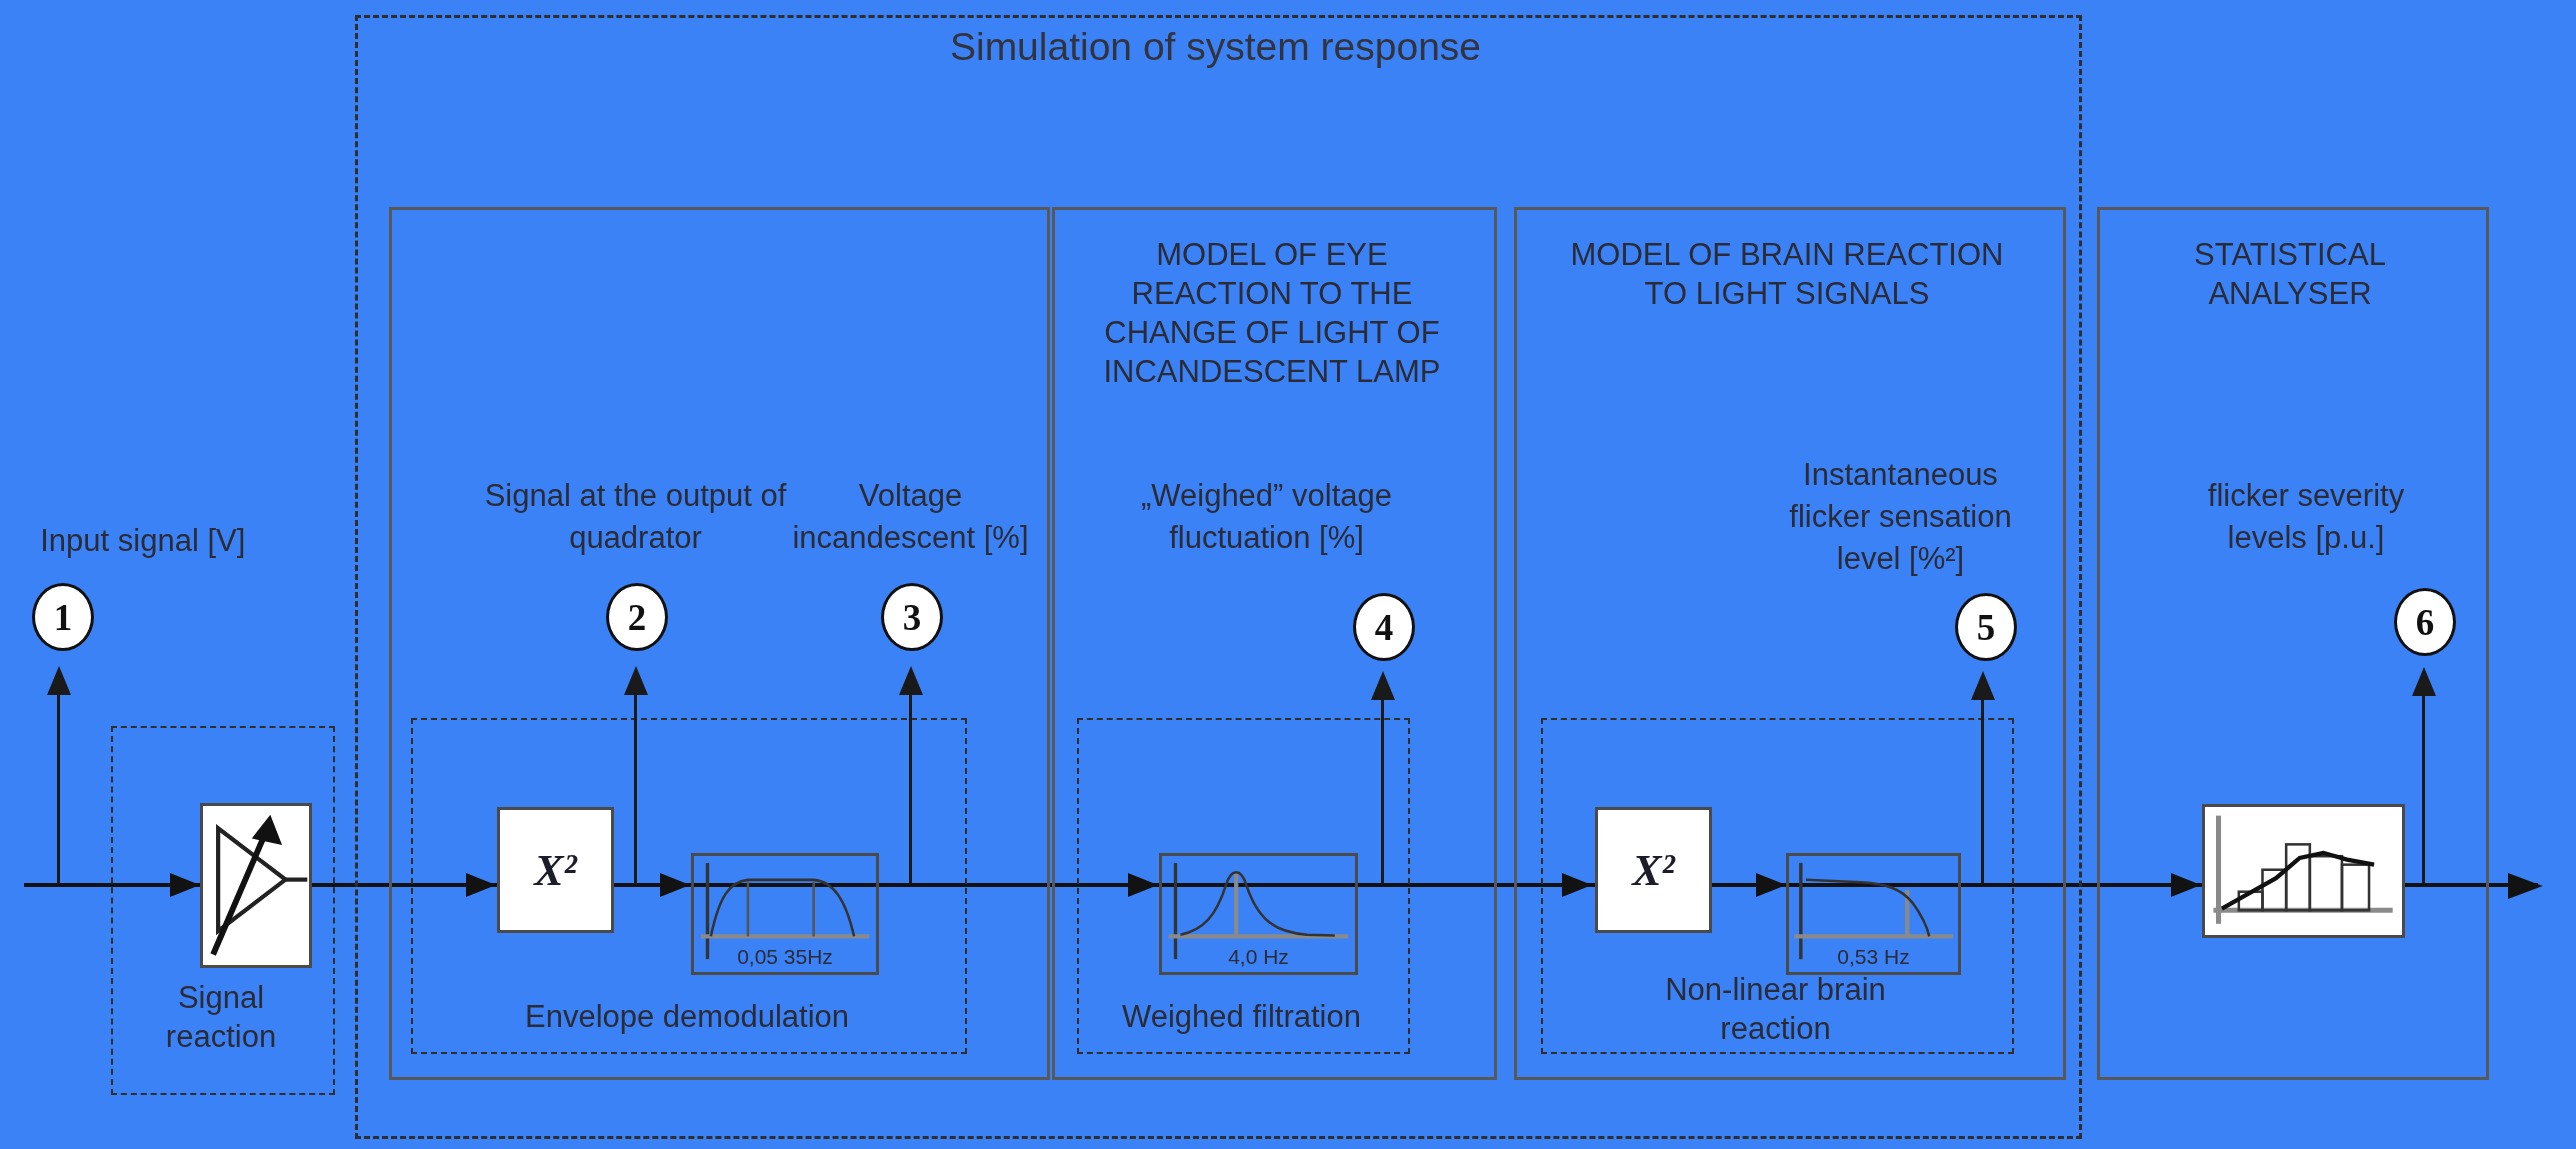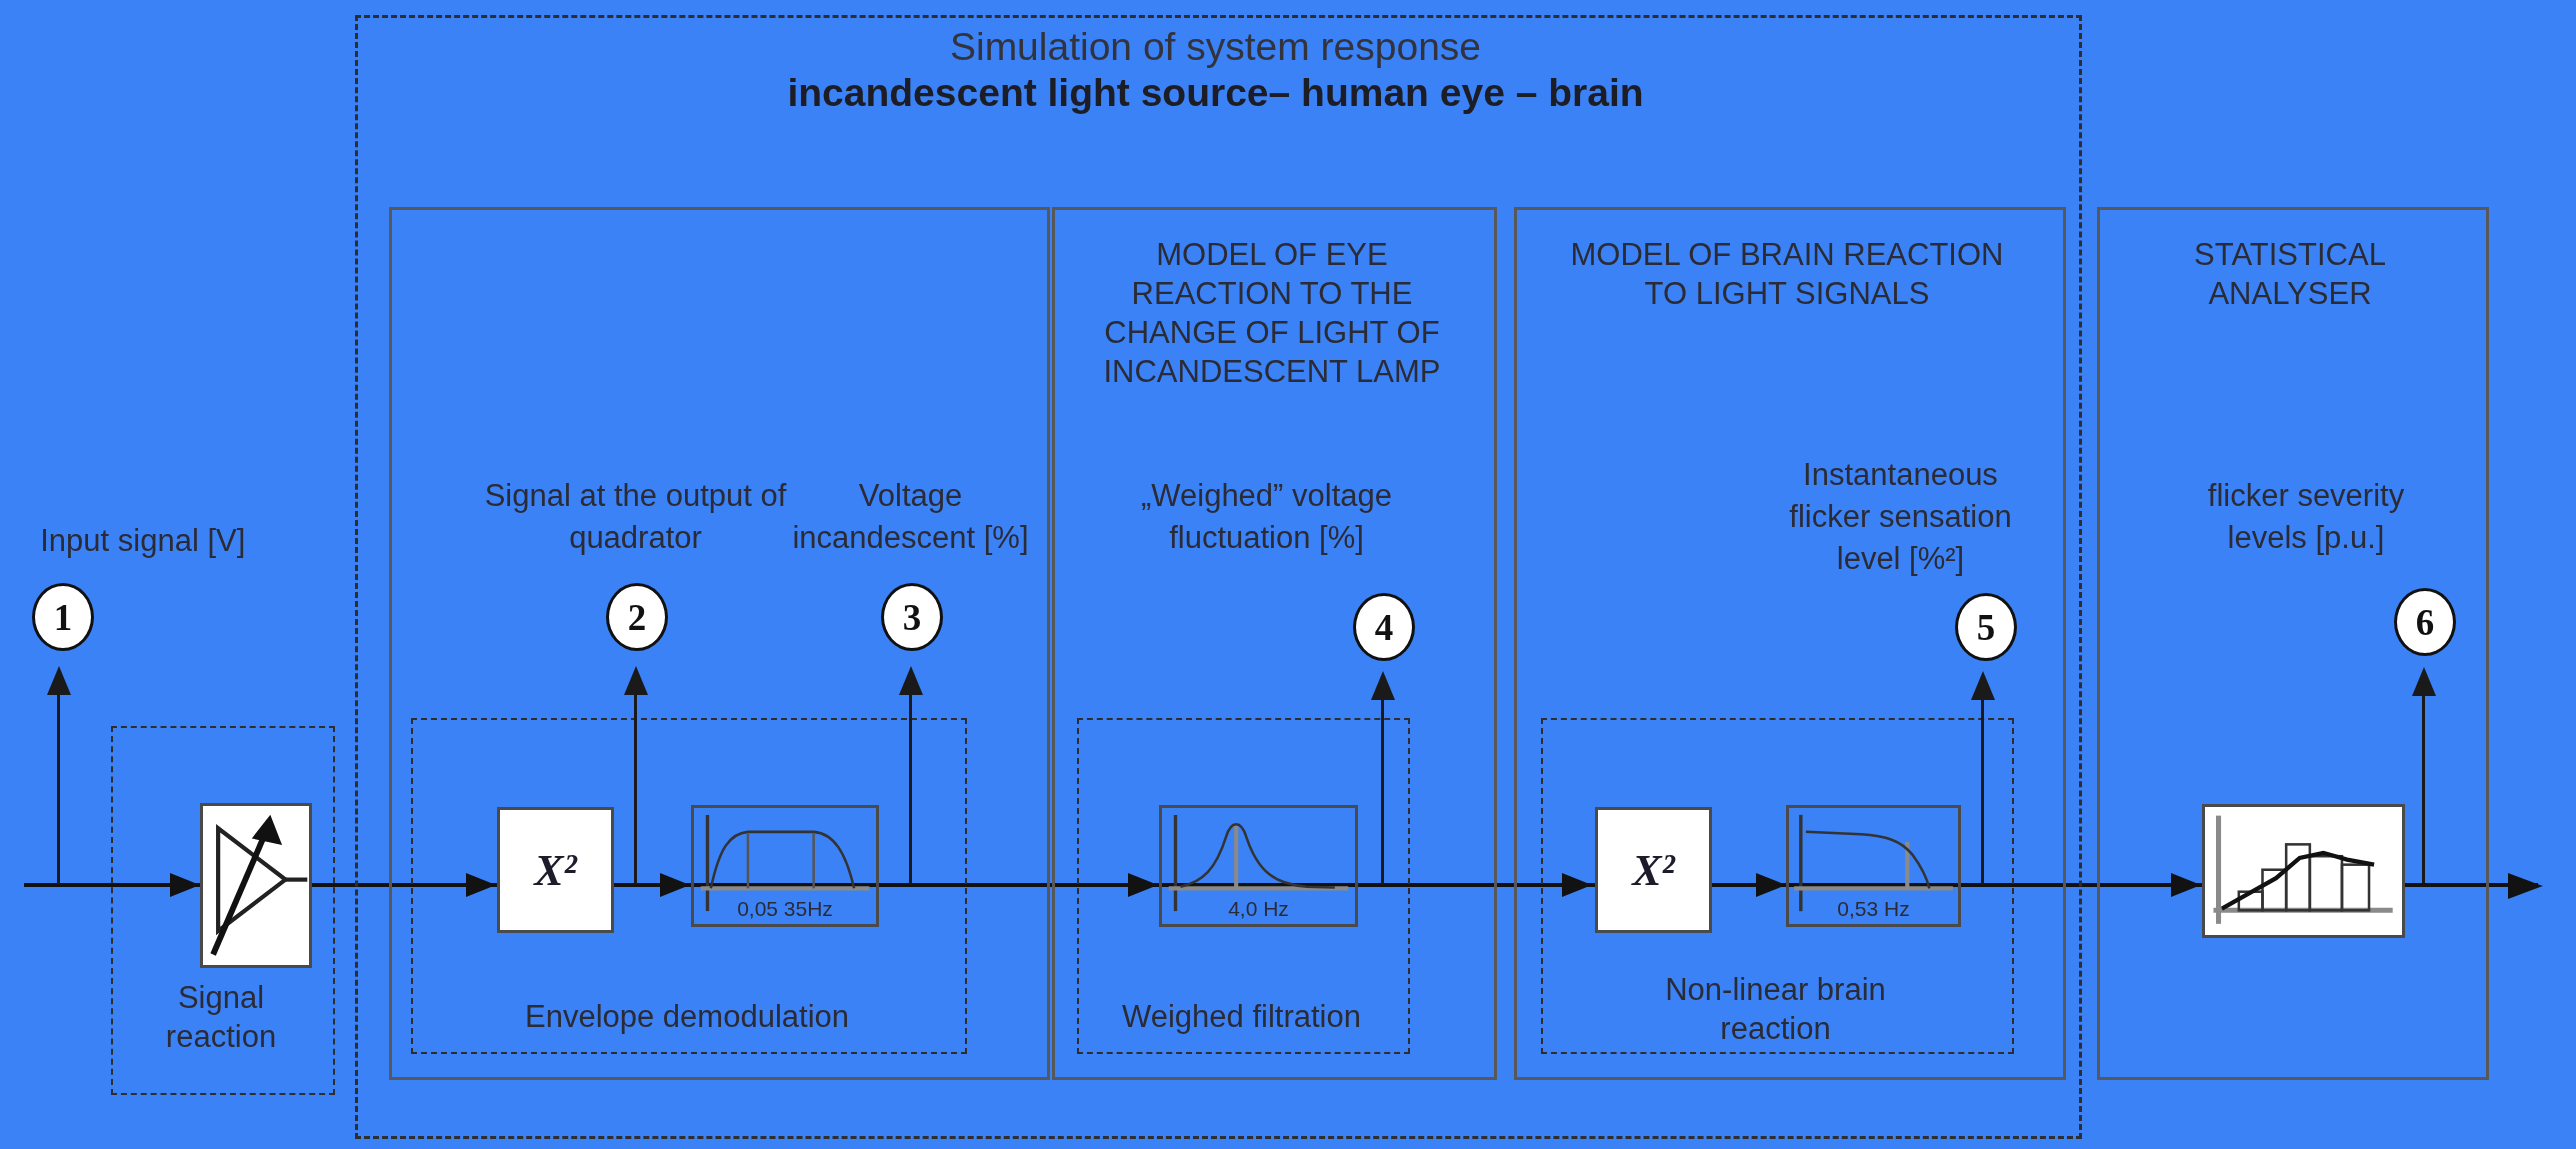--- a/index.html
+++ b/index.html
@@ -6,21 +6,21 @@
   .canvas{
     position:relative;width:2576px;height:1149px;background:#3b82f6;
     font-family:"Liberation Sans", sans-serif;color:#23232e;overflow:hidden;
   }
   .abs{position:absolute;}
   
   .outer-dashed{border:3.4px dashed #2e2e2e;background:transparent;z-index:2;}
   .model-box{border:3.4px solid #585858;background:transparent;z-index:2;}
   .group-dashed{border:2.5px dashed #2e2e2e;background:transparent;z-index:2;}
   .unit-box{border:3.4px solid #4a4a4a;background:#ffffff;z-index:4;}
-  .icon-box{border:3.4px solid #4a4a4a;background:transparent;z-index:4;}
+  .icon-box{border:3.4px solid #4a4a4a;background:transparent;z-index:4;margin-top:48px;}
   
   .title1{font-size:39px;line-height:44px;text-align:center;color:#33333d;z-index:5;}
   .title2{font-size:39px;line-height:44px;font-weight:bold;text-align:center;color:#1d1d26;z-index:5;}
   .block-title{font-size:31px;line-height:39px;text-align:center;color:#2b2b36;z-index:5;}
   .sig-label{font-size:31px;line-height:42px;text-align:center;color:#2b2b36;z-index:5;}
   .group-label{font-size:31px;line-height:39px;text-align:center;color:#2b2b36;z-index:5;}
   .marker{
     width:56px;height:62px;border:3.4px solid #111;border-radius:50%;
     display:flex;align-items:center;justify-content:center;background:#fff;
     font-family:"Liberation Serif", serif;font-weight:bold;font-size:37px;color:#111;z-index:6;
@@ -51,21 +51,20 @@
   <div class="abs arr-right" style="left:170px;top:873px;"></div>
   <div class="abs arr-right" style="left:466px;top:873px;"></div>
   <div class="abs arr-right" style="left:660px;top:873px;"></div>
   <div class="abs arr-right" style="left:1128px;top:873px;"></div>
   <div class="abs arr-right" style="left:1562px;top:873px;"></div>
   <div class="abs arr-right" style="left:1756px;top:873px;"></div>
   <div class="abs arr-right" style="left:2171px;top:873px;"></div>
 
   <div class="abs outer-dashed" style="left:355px;top:15px;width:1721px;height:1118px;"></div>
   <div class="abs title1" style="left:355px;top:25px;width:1721px;">Simulation of system response</div>
-  <div class="abs title2" style="left:355px;top:71px;width:1721px;">incandescent light source– human eye – brain</div>
 
   <div class="abs sig-label" style="left:6.8px;top:520px;width:272px;">Input signal [V]</div>
   <div class="abs marker" style="left:32px;top:583px;">
       <span>1</span>
     </div>
   <div class="abs vline" style="left:57px;top:693px;height:191px;"></div>
   <div class="abs arr-up" style="left:47px;top:666px;"></div>
 
   <div class="abs group-dashed" style="left:111px;top:726px;width:220px;height:365px;"></div>
   <div class="abs unit-box" style="left:200px;top:803px;width:106px;height:159px;">

